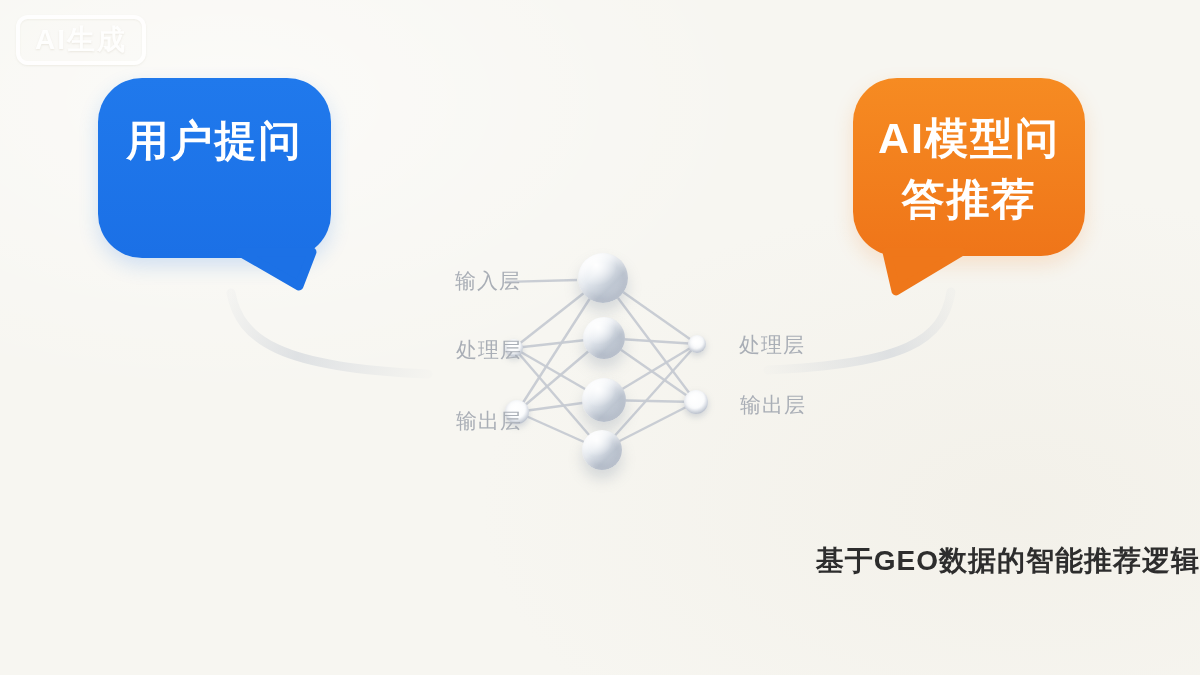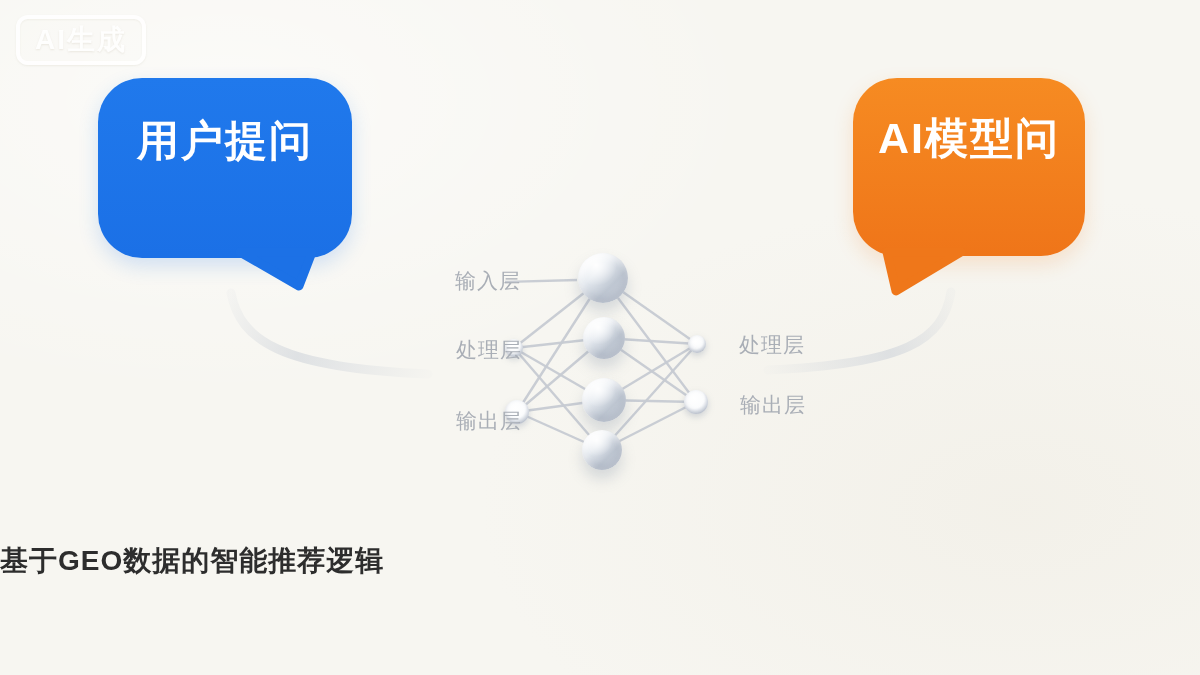--- a/index.html
+++ b/index.html
@@ -43,21 +43,21 @@
     position: absolute;
     top: 78px;
     border-radius: 44px;
     color: #ffffff;
     font-weight: bold;
     text-align: center;
     z-index: 3;
   }
   .bubble-left {
     left: 98px;
-    width: 254px;
+    width: 233px;
     height: 180px;
     background: linear-gradient(180deg, #2079ec 0%, #1b70e6 100%);
     box-shadow: 0 8px 20px rgba(29,116,233,0.18);
   }
   .bubble-left .bubble-text {
     display: block;
     padding-top: 40px;
     font-size: 42px;
     line-height: 46px;
     letter-spacing: 2px;
@@ -122,21 +122,21 @@
     letter-spacing: 1px;
     margin-left: 23px;
   }
 
   
   .caption {
     position: absolute;
     left: 0;
     top: 542px;
     width: 1200px;
-    text-align: left;
+    text-align: right;
     color: #2d2d2d;
     font-size: 28px;
     font-weight: bold;
     letter-spacing: 1px;
     z-index: 2;
   }
 </style>
 </head>
 <body>
 
@@ -208,20 +208,21 @@
   <div class="bubble bubble-left">
     <span class="bubble-text">用户提问</span>
     <svg class="bubble-tail tail-left" width="100" height="54" viewBox="0 0 100 54">
       <path d="M14 6 L86 6 L73 40 Z" fill="#1c71e6" stroke="#1c71e6" stroke-width="9" stroke-linejoin="round"></path>
     </svg>
   </div>
 
   <div class="bubble bubble-right">
     <div class="bubble-lines">
       <span class="bubble-text">AI模型问</span>
+      <span class="bubble-text">答推荐</span>
     </div>
     <svg class="bubble-tail tail-right" width="100" height="54" viewBox="0 0 100 54">
       <path d="M10 6 L84 6 L19 45 Z" fill="#ef771a" stroke="#ef771a" stroke-width="9" stroke-linejoin="round"></path>
     </svg>
   </div>
 
   <div class="caption">基于GEO数据的智能推荐逻辑</div>
 
 </div>
 

